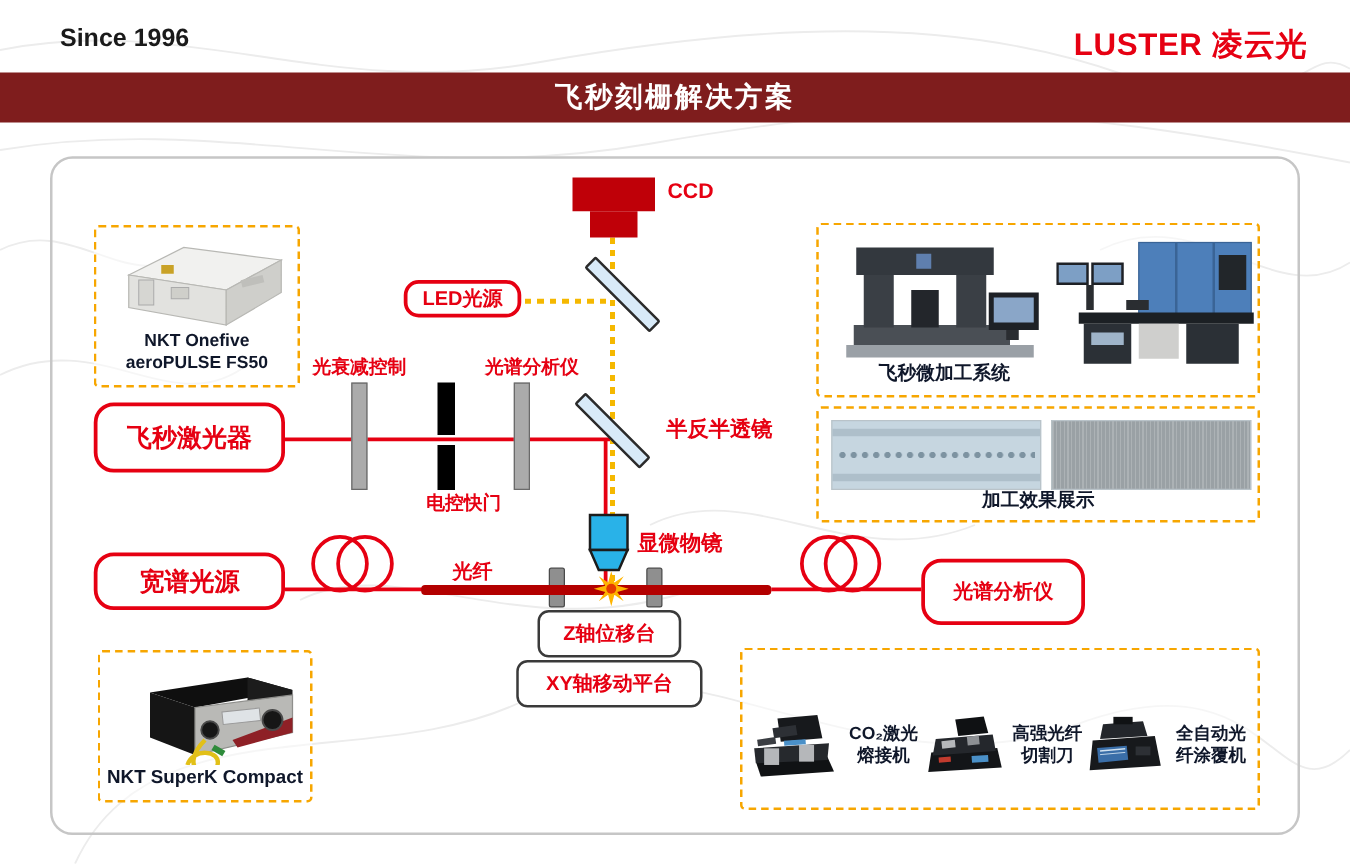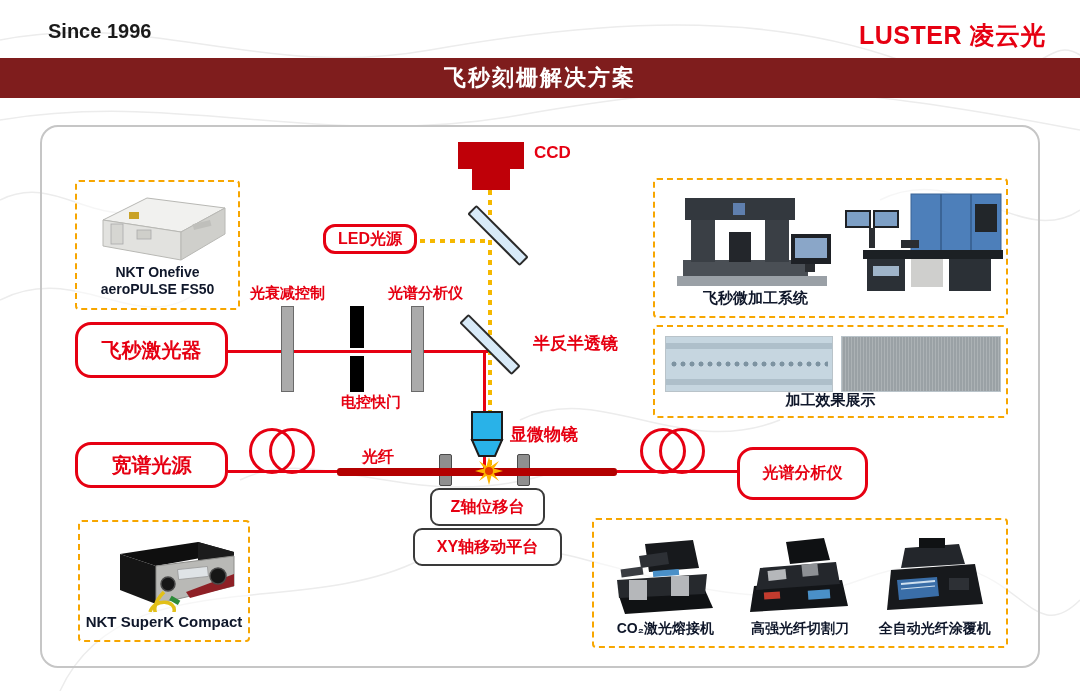--- a/index.html
+++ b/index.html
@@ -44,21 +44,21 @@
   .post { position: absolute; width: 13px; height: 32px; background: #8f8f8f; border: 1.5px solid #4a4a4a; border-radius: 2px; z-index: 2; }
   .stagebox { position: absolute; background: #fff; border: 2.5px solid #3a3a3a; border-radius: 9px; display: flex; align-items: center; justify-content: center; color: #e60012; font-weight: 700; font-size: 16px; z-index: 3; }
   .coil { position: absolute; width: 46px; height: 46px; border: 3px solid #e60012; border-radius: 50%; background: transparent; z-index: 3; }
 
   .abs { position: absolute; }
   .z3 { z-index: 3; }
   .z4 { z-index: 4; }
 
   
   .tools-row { position: absolute; left: 592px; top: 518px; width: 416px; height: 130px; display: flex; justify-content: space-around; align-items: flex-end; padding: 8px 6px 10px 6px; z-index: 3; }
-  .tool-item { display: flex; flex-direction: column; align-items: center; gap: 2px; }
+  .tool-item { display: flex; flex-direction: row; align-items: center; gap: 2px; }
   .tool-item .prod-label { font-size: 14px; }
 
   .sample { position: absolute; border: 1px solid #b9c3c9; }
   .sample-dots { background: #c6d6e0; }
   .sample-dots .dotrow { position: absolute; left: 4px; right: 4px; top: 50%; height: 8px; transform: translateY(-50%);
       background-image: radial-gradient(circle at 4px 4px, #7d93a1 2.2px, transparent 2.8px); background-size: 9px 8px; background-repeat: repeat-x; }
   .sample-dots .band { position: absolute; left: 0; right: 0; height: 6px; background: #aebfca; }
   .sample-lines { background: #9aa1a5; background-image: repeating-linear-gradient(to right, rgba(255,255,255,0.18) 0 1px, transparent 1px 3px); }
 </style>
 </head>

